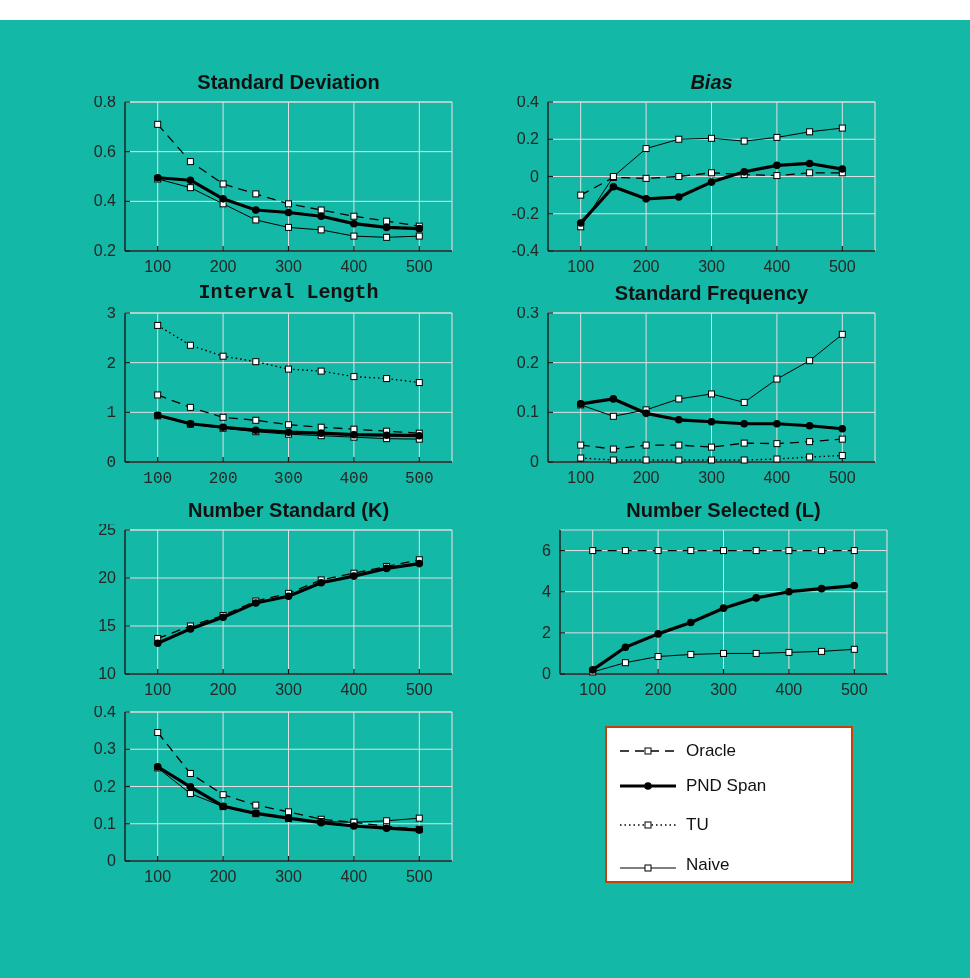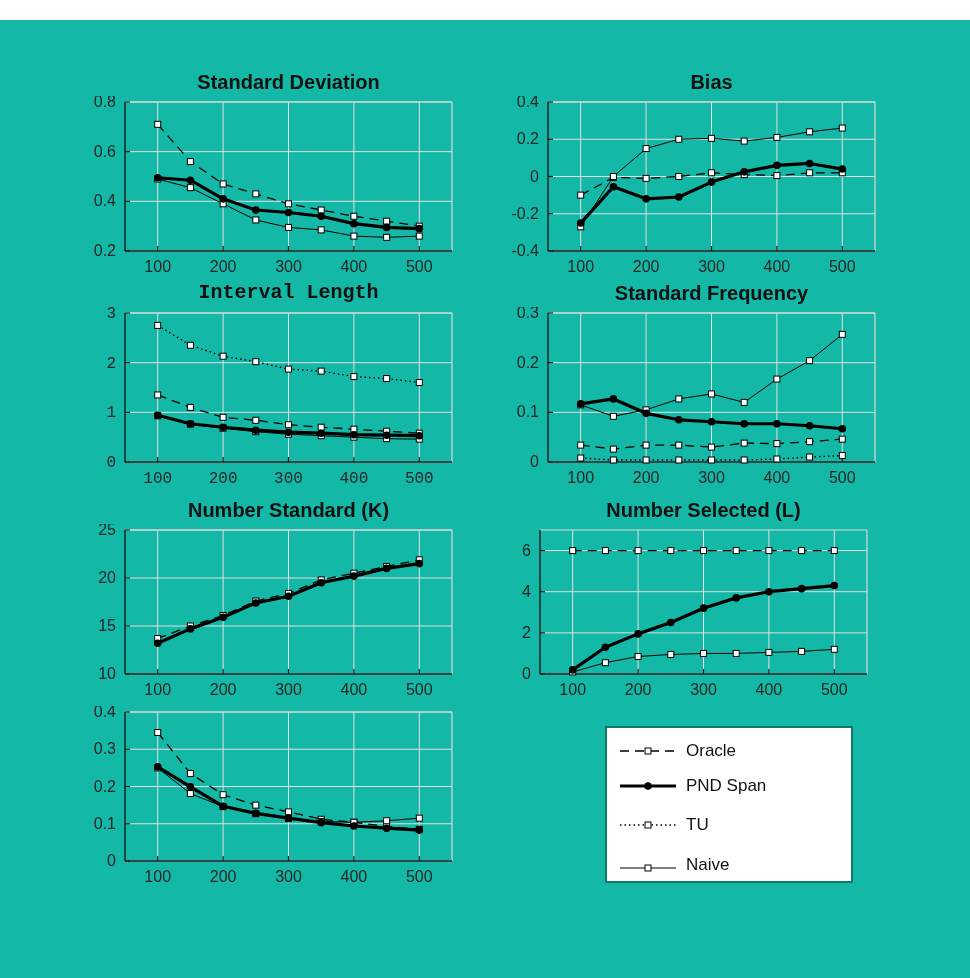--- a/index.html
+++ b/index.html
@@ -23,21 +23,21 @@
     white-space: nowrap;
   }
   .chart-cell svg { display: block; }
   #legend-box {
     position: absolute;
     left: 605px;
     top: 706px;
     width: 248px;
     height: 157px;
     box-sizing: border-box;
-    border: 2px solid #0f766e;
+    border: 2px solid #c2410c;
     background: #ffffff;
   }
   .legend-item {
     position: absolute;
     left: 12px;
     height: 26px;
     display: flex;
     align-items: center;
   }
   .legend-item svg { display: block; margin-right: 9px; }
@@ -109,21 +109,21 @@
         <circle cx="200.8" cy="114.02499999999999" r="3.8" fill="#000000"></circle>
         <circle cx="233.5" cy="116.50833333333334" r="3.8" fill="#000000"></circle>
         <circle cx="266.2" cy="120.23333333333332" r="3.8" fill="#000000"></circle>
         <circle cx="298.9" cy="127.68333333333334" r="3.8" fill="#000000"></circle>
         <circle cx="331.6" cy="131.40833333333336" r="3.8" fill="#000000"></circle>
         <circle cx="364.3" cy="132.64999999999998" r="3.8" fill="#000000"></circle>
       </svg>
   </div>
 
   <div class="chart-cell" style="left:480px; top:50px;">
-    <div class="chart-title" style="margin-left:68px; width:327px;">Bias</div>
+    <div class="chart-title" style="margin-left:68px; width:327px;font-style:italic;">Bias</div>
     <svg width="430" height="185">
         <line x1="100.7" y1="6" x2="100.7" y2="155" stroke="#e0e0e0" stroke-width="1"></line>
         <line x1="166.1" y1="6" x2="166.1" y2="155" stroke="#e0e0e0" stroke-width="1"></line>
         <line x1="231.5" y1="6" x2="231.5" y2="155" stroke="#e0e0e0" stroke-width="1"></line>
         <line x1="296.9" y1="6" x2="296.9" y2="155" stroke="#e0e0e0" stroke-width="1"></line>
         <line x1="362.3" y1="6" x2="362.3" y2="155" stroke="#e0e0e0" stroke-width="1"></line>
         <line x1="68" y1="155" x2="395" y2="155" stroke="#e0e0e0" stroke-width="1"></line>
         <line x1="68" y1="117.75000000000001" x2="395" y2="117.75000000000001" stroke="#e0e0e0" stroke-width="1"></line>
         <line x1="68" y1="80.5" x2="395" y2="80.5" stroke="#e0e0e0" stroke-width="1"></line>
         <line x1="68" y1="43.25" x2="395" y2="43.25" stroke="#e0e0e0" stroke-width="1"></line>
@@ -389,21 +389,21 @@
         <circle cx="168.1" cy="93.36" r="3.8" fill="#000000"></circle>
         <circle cx="200.8" cy="78.96000000000001" r="3.8" fill="#000000"></circle>
         <circle cx="233.5" cy="72.23999999999998" r="3.8" fill="#000000"></circle>
         <circle cx="266.2" cy="58.8" r="3.8" fill="#000000"></circle>
         <circle cx="298.9" cy="52.08000000000001" r="3.8" fill="#000000"></circle>
         <circle cx="331.6" cy="44.4" r="3.8" fill="#000000"></circle>
         <circle cx="364.3" cy="39.6" r="3.8" fill="#000000"></circle>
       </svg>
   </div>
 
-  <div class="chart-cell" style="left:472px; top:478px;">
+  <div class="chart-cell" style="left:492px; top:478px;">
     <div class="chart-title" style="margin-left:68px; width:327px;">Number Selected (L)</div>
     <svg width="430" height="180">
         <line x1="100.7" y1="6" x2="100.7" y2="150" stroke="#e0e0e0" stroke-width="1"></line>
         <line x1="166.1" y1="6" x2="166.1" y2="150" stroke="#e0e0e0" stroke-width="1"></line>
         <line x1="231.5" y1="6" x2="231.5" y2="150" stroke="#e0e0e0" stroke-width="1"></line>
         <line x1="296.9" y1="6" x2="296.9" y2="150" stroke="#e0e0e0" stroke-width="1"></line>
         <line x1="362.3" y1="6" x2="362.3" y2="150" stroke="#e0e0e0" stroke-width="1"></line>
         <line x1="68" y1="150" x2="395" y2="150" stroke="#e0e0e0" stroke-width="1"></line>
         <line x1="68" y1="108.85714285714286" x2="395" y2="108.85714285714286" stroke="#e0e0e0" stroke-width="1"></line>
         <line x1="68" y1="67.71428571428571" x2="395" y2="67.71428571428571" stroke="#e0e0e0" stroke-width="1"></line>

